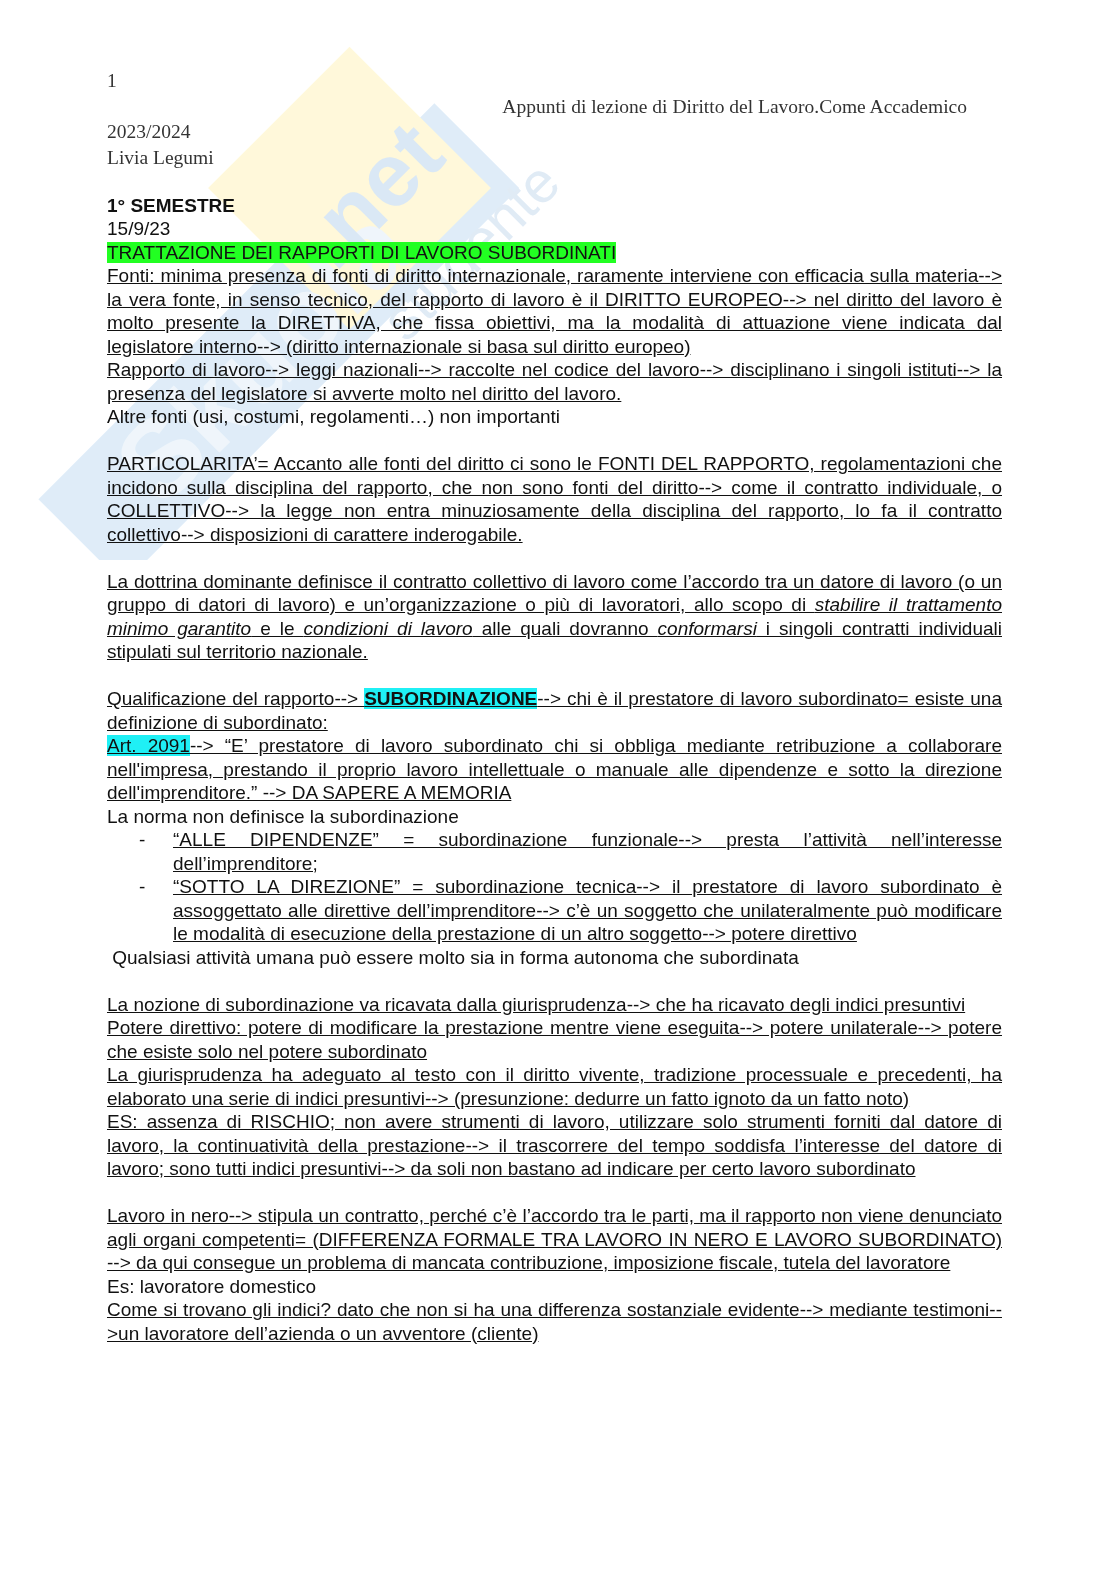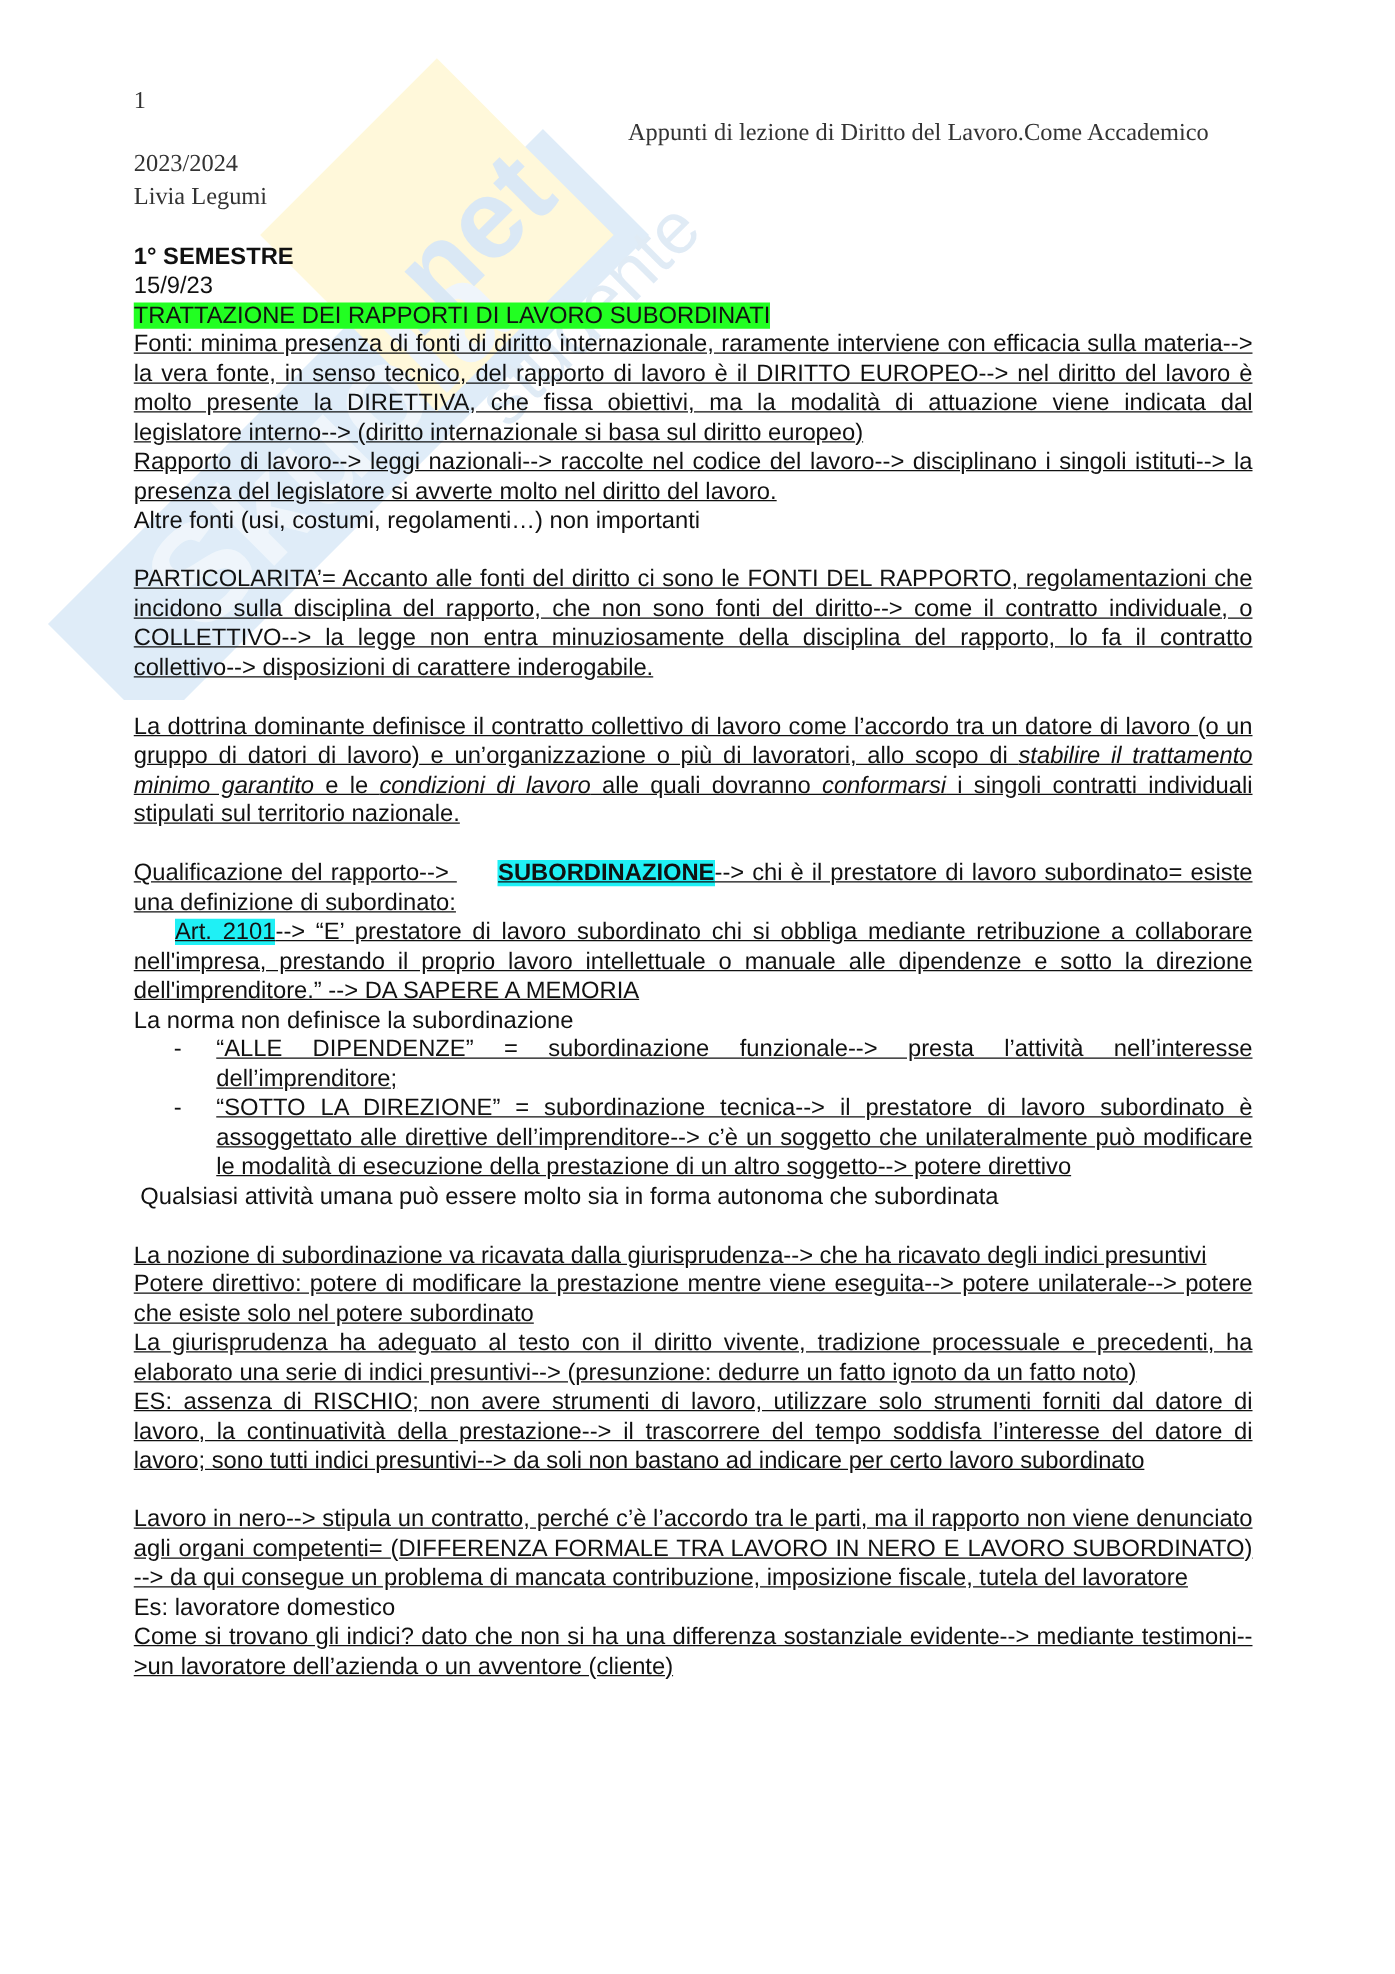--- a/index.html
+++ b/index.html
@@ -5,21 +5,21 @@
   html, body { margin: 0; padding: 0; background: #ffffff; }
   body { width: 1116px; height: 1579px; position: relative; overflow: hidden; }
   .watermark { position: absolute; left: 0; top: 0; width: 600px; height: 560px; pointer-events: none; z-index: 0; }
   .page { position: absolute; left: 107px; top: 68px; width: 895px; z-index: 1; }
   .hdr { font-family: "Liberation Serif", "DejaVu Serif", serif; font-size: 19.5px; line-height: 25.5px; color: #333; }
   .hdr-row { display: flex; justify-content: flex-end; width: 860px; }
   .body { font-family: "Liberation Sans", "DejaVu Sans", sans-serif; font-size: 19px; line-height: 23.5px; color: #111; }
   .just { text-align: justify; text-align-last: left; text-decoration: underline; }
   .bold { font-weight: bold; }
   .hl-green { background: #22ff22; }
-  .hl-cyan { background: #1ff0f5; margin-left: 33px; }
+  .hl-cyan { background: #1ff0f5; }
   .gap { height: 23.5px; }
   .bullets { margin: 0; padding: 0; list-style: none; }
   .bullets li { position: relative; padding-left: 66px; }
   .bullets li .dash { position: absolute; left: 32px; top: 0; }
   em { font-style: italic; }
 </style>
 </head>
 <body>
 
 <svg class="watermark" viewBox="0 0 600 560" xmlns="http://www.w3.org/2000/svg">
@@ -55,21 +55,21 @@
     <div>Altre fonti (usi, costumi, regolamenti…) non importanti</div>
     <div class="gap"></div>
 
     <div class="just">PARTICOLARITA’= Accanto alle fonti del diritto ci sono le FONTI DEL RAPPORTO, regolamentazioni che incidono sulla disciplina del rapporto, che non sono fonti del diritto--&gt; come il contratto individuale, o COLLETTIVO--&gt; la legge non entra minuziosamente della disciplina del rapporto, lo fa il contratto collettivo--&gt; disposizioni di carattere inderogabile.</div>
     <div class="gap"></div>
 
     <div class="just"><span>La dottrina dominante definisce il contratto collettivo di lavoro come l’accordo tra un datore di lavoro (o un gruppo di datori di lavoro) e un’organizzazione o più di lavoratori, allo scopo di </span><em>stabilire il trattamento minimo garantito</em><span> e le </span><em>condizioni di lavoro</em><span> alle quali dovranno </span><em>conformarsi</em><span> i singoli contratti individuali stipulati sul territorio nazionale.</span></div>
     <div class="gap"></div>
 
     <div class="just"><span>Qualificazione del rapporto--&gt; </span><span class="hl-cyan bold">SUBORDINAZIONE</span><span>--&gt; chi è il prestatore di lavoro subordinato= esiste una definizione di subordinato:</span></div>
-    <div class="just"><span class="hl-cyan">Art. 2101</span><span>--&gt; “E’ prestatore di lavoro subordinato chi si obbliga mediante retribuzione a collaborare nell'impresa, prestando il proprio lavoro intellettuale o manuale alle dipendenze e sotto la direzione dell'imprenditore.” --&gt; DA SAPERE A MEMORIA</span></div>
+    <div class="just"><span class="hl-cyan">Art. 2091</span><span>--&gt; “E’ prestatore di lavoro subordinato chi si obbliga mediante retribuzione a collaborare nell'impresa, prestando il proprio lavoro intellettuale o manuale alle dipendenze e sotto la direzione dell'imprenditore.” --&gt; DA SAPERE A MEMORIA</span></div>
     <div>La norma non definisce la subordinazione</div>
 
     <ul class="bullets">
       <li class="just"><span class="dash">-</span><span>“ALLE DIPENDENZE” = subordinazione funzionale--&gt; presta l’attività nell’interesse dell’imprenditore;</span></li>
       <li class="just"><span class="dash">-</span><span>“SOTTO LA DIREZIONE” = subordinazione tecnica--&gt; il prestatore di lavoro subordinato è assoggettato alle direttive dell’imprenditore--&gt; c’è un soggetto che unilateralmente può modificare le modalità di esecuzione della prestazione di un altro soggetto--&gt; potere direttivo</span></li>
     </ul>
     <div style="white-space:pre"> Qualsiasi attività umana può essere molto sia in forma autonoma che subordinata</div>
     <div class="gap"></div>
 
     <div class="just">La nozione di subordinazione va ricavata dalla giurisprudenza--&gt; che ha ricavato degli indici presuntivi</div>

